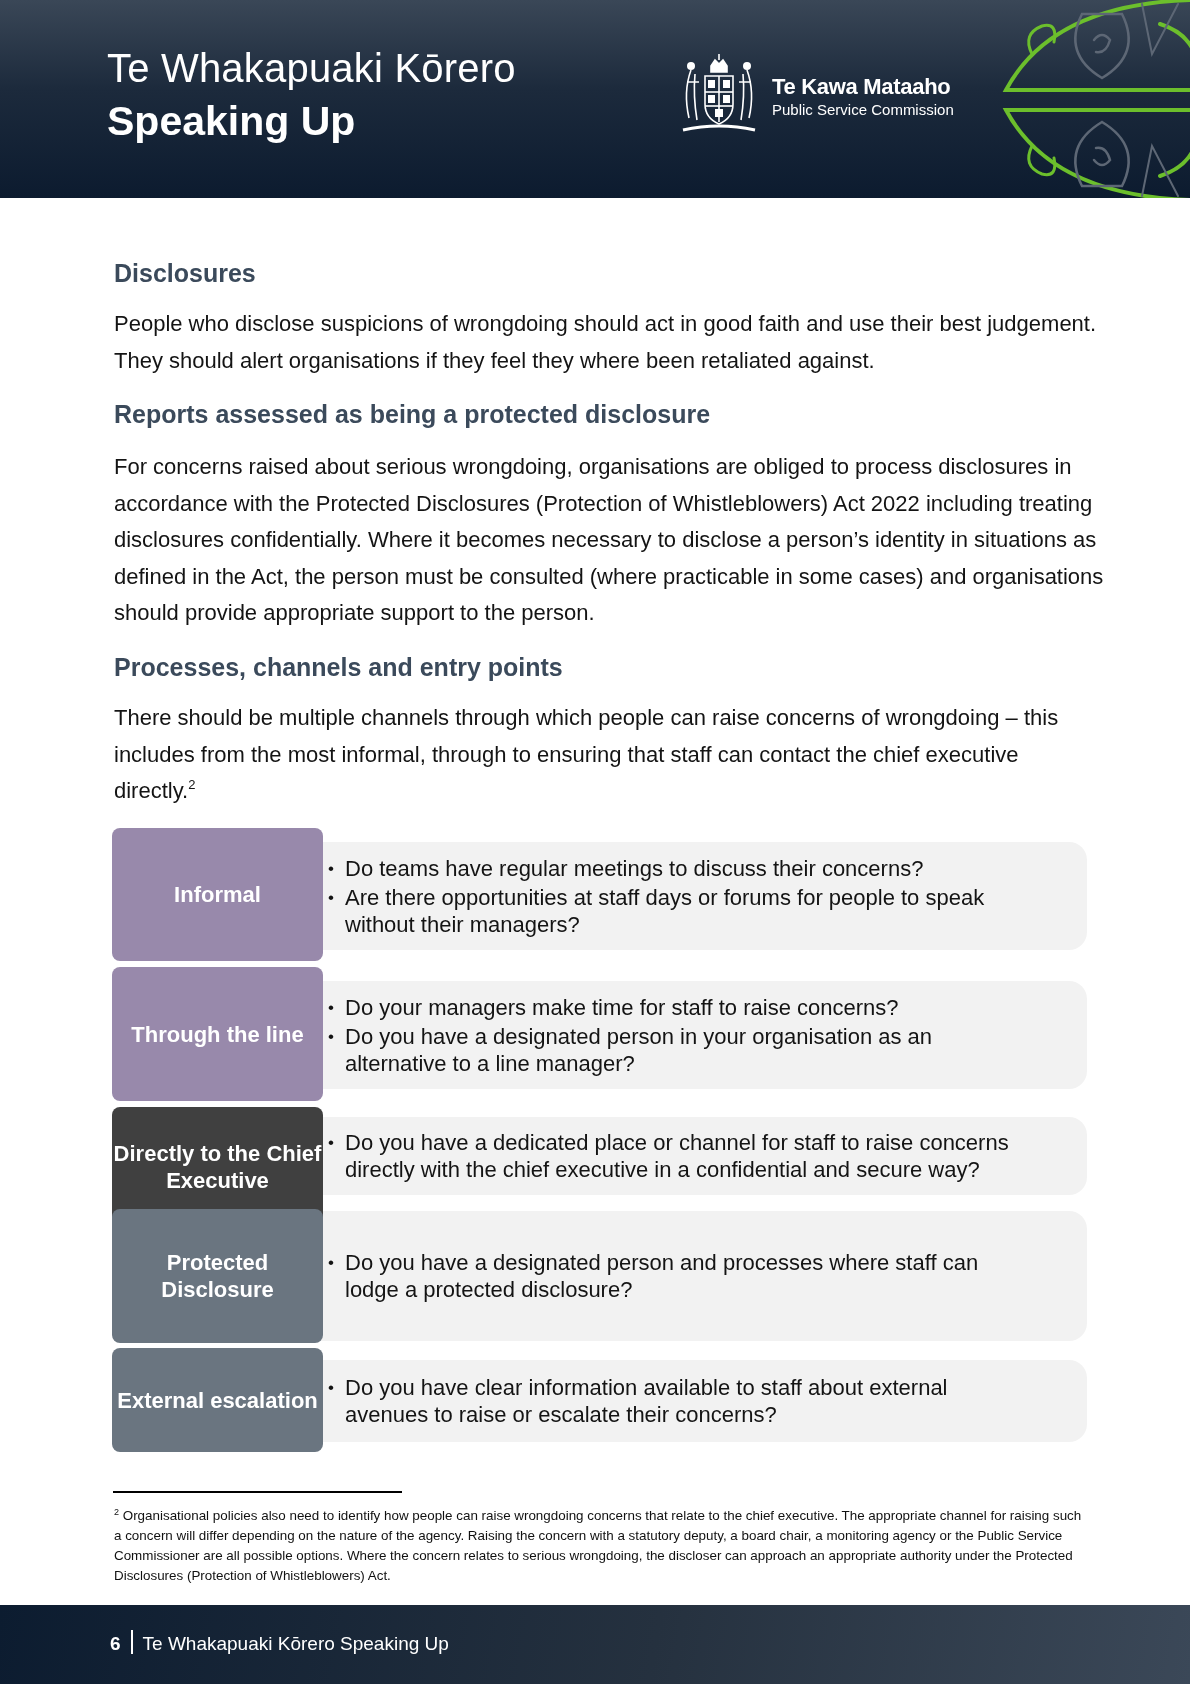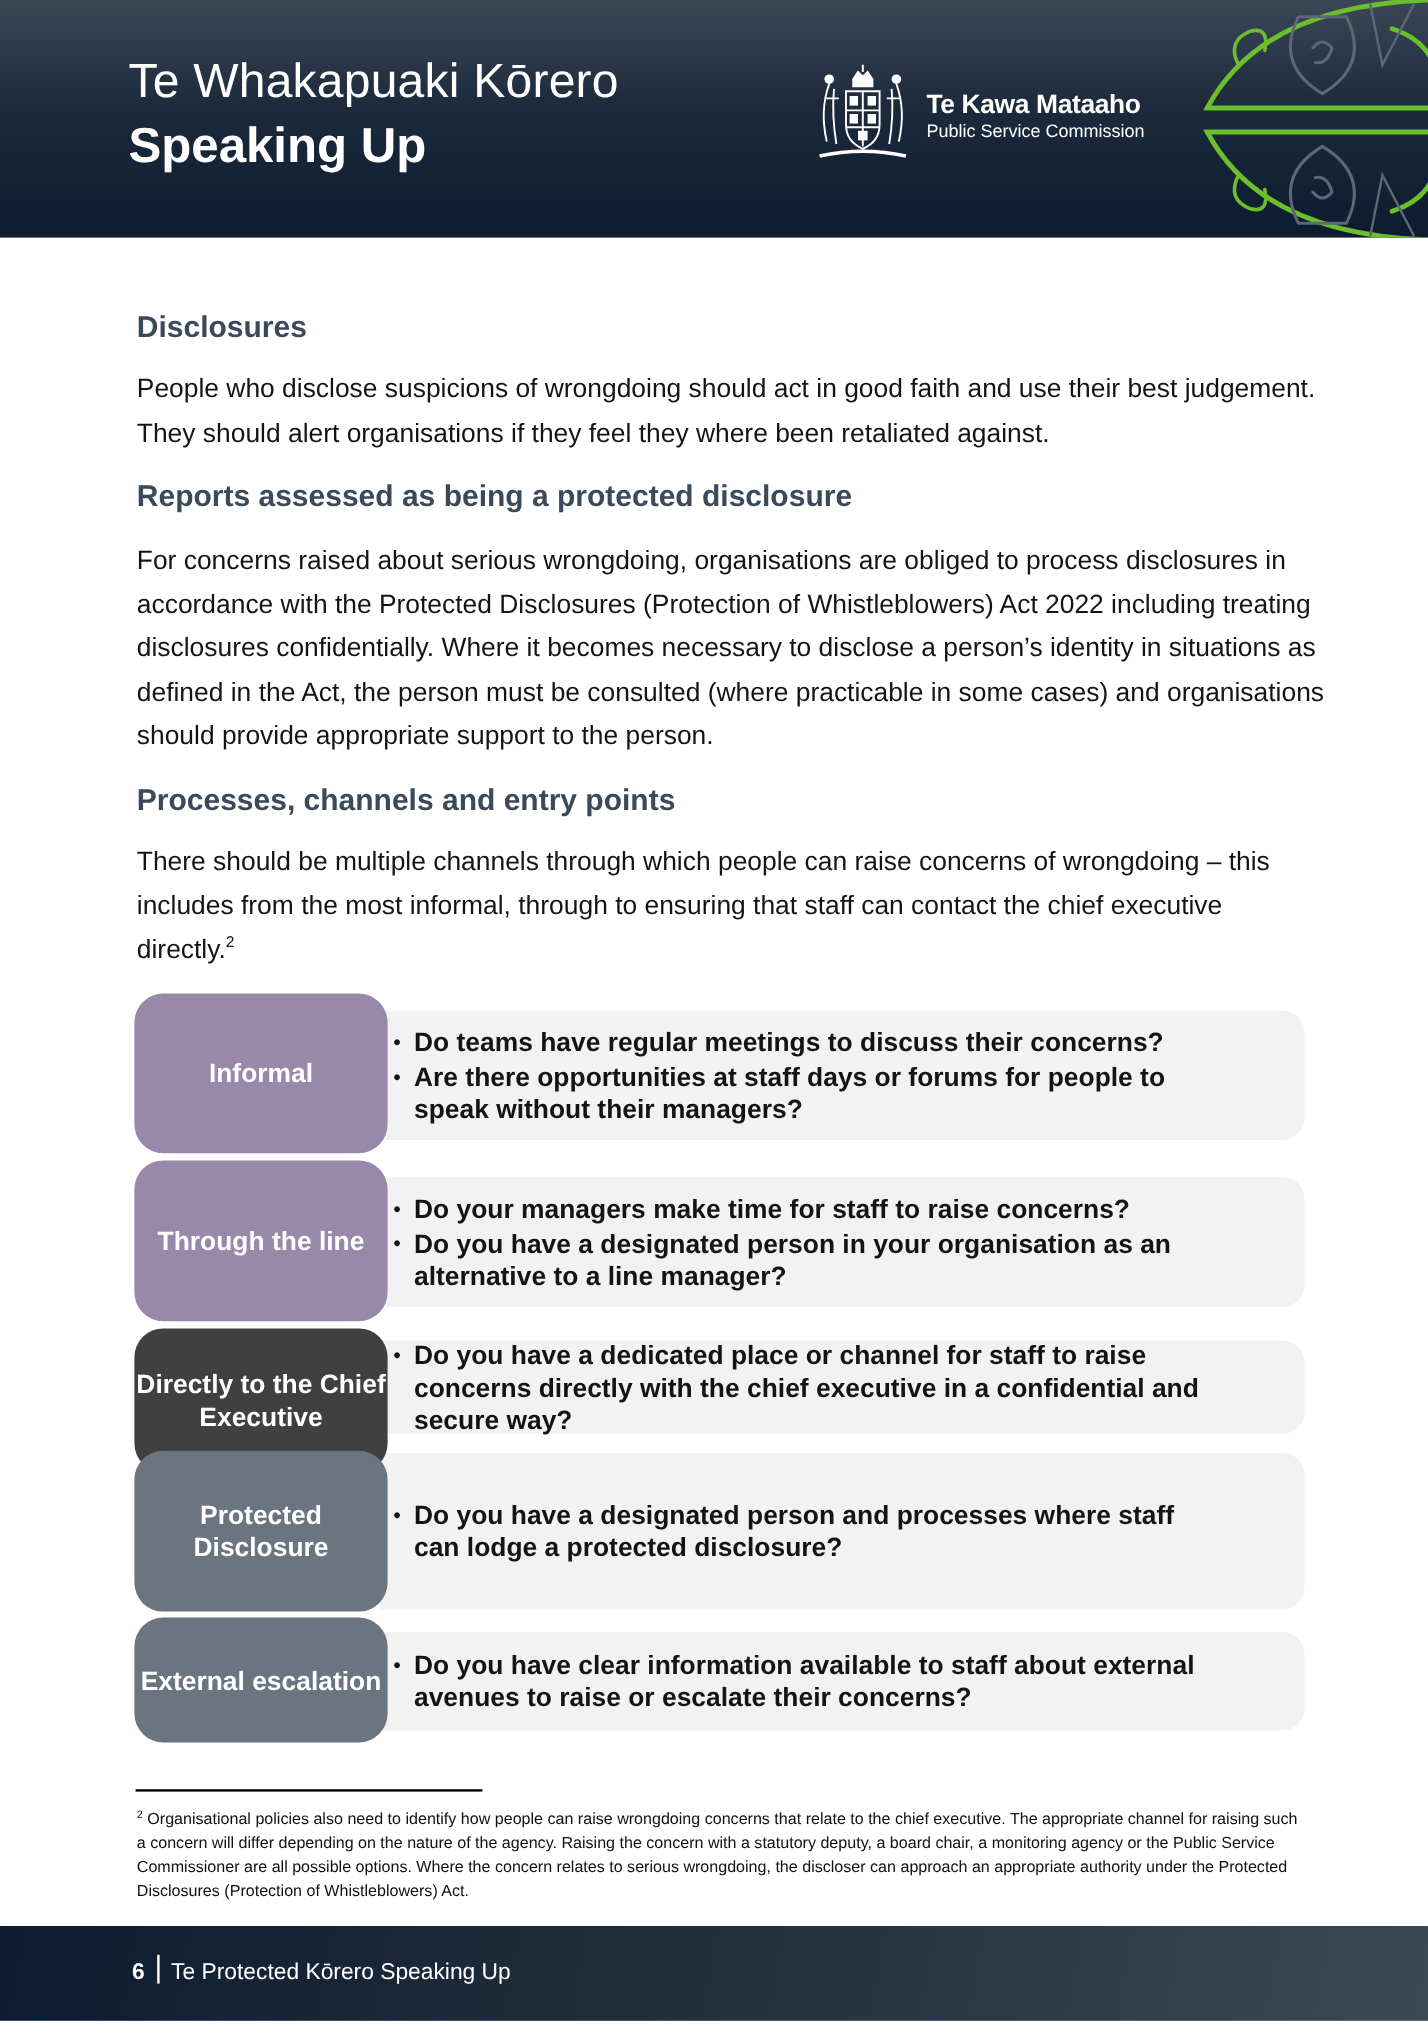--- a/index.html
+++ b/index.html
@@ -25,27 +25,27 @@
     .sec-exp-p { position: absolute; left: 114px; top: 306px; width: 990px; }
     .sec-rep-h { position: absolute; left: 114px; top: 398px; }
     .sec-rep-p { position: absolute; left: 114px; top: 449px; width: 990px; }
     .sec-proc-h { position: absolute; left: 114px; top: 651px; }
     .sec-proc-p { position: absolute; left: 114px; top: 700px; width: 990px; }
     sup { font-size: 13px; line-height: 0; vertical-align: 9px; }
 
     
     .channels { position: absolute; left: 112px; top: 828px; width: 975px; }
     .channel { position: absolute; left: 0; width: 975px; }
-    .ch-label { position: absolute; left: 0; top: 0; width: 211px; border-radius: 24px;
+    .ch-label { position: absolute; left: 0; top: 0; width: 211px; border-radius: 8px;
                 color: #ffffff; font-weight: 700; font-size: 22px; line-height: 27px;
                 display: flex; align-items: center; justify-content: center; text-align: center; z-index: 2; }
     .ch-label.purple { background: #9889ab; }
     .ch-label.slate { background: #6a7580; }
     .ch-body { position: absolute; left: 205px; background: #f2f2f2; border-radius: 0 18px 18px 0;
-               width: 770px; display: flex; align-items: center; z-index: 1; font-weight: bold; }
+               width: 770px; display: flex; align-items: center; z-index: 1; }
     .ch-body ul { margin: 0; padding: 0 0 0 0; list-style: none; width: 700px; }
     .ch-body li { position: relative; padding-left: 28px; font-size: 22px; line-height: 27px; color: #141414; margin: 2px 0; }
     .ch-body li::before { content: "\2022"; position: absolute; left: 11px; top: 0; font-size: 17px; }
 
     
     .fn-rule { position: absolute; left: 113px; top: 1491px; width: 289px; height: 2px; background: #000000; }
     .footnote { position: absolute; left: 114px; top: 1506px; width: 968px; font-size: 13.4px; line-height: 20px; color: #111111; }
     .footnote sup { font-size: 9px; vertical-align: 5px; }
 
     
@@ -169,15 +169,15 @@
       </ul>
     </div>
   </div>
 </div>
 
 <div class="fn-rule"></div>
 <div class="footnote"><sup>2</sup> <span>Organisational policies also need to identify how people can raise wrongdoing concerns that relate to the chief executive. The appropriate channel for raising such a concern will differ depending on the nature of the agency. Raising the concern with a statutory deputy, a board chair, a monitoring agency or the Public Service Commissioner are all possible options. Where the concern relates to serious wrongdoing, the discloser can approach an appropriate authority under the Protected Disclosures (Protection of Whistleblowers) Act.</span></div>
 
 <div class="footer">
   <div class="footer-left">
-    <span class="pg">6</span><span class="sep"></span><span>Te Protected Kōrero Speaking Up</span>
+    <span class="pg">6</span><span class="sep"></span><span>Te Whakapuaki Kōrero Speaking Up</span>
   </div>
 </div>
 
 </body></html>

